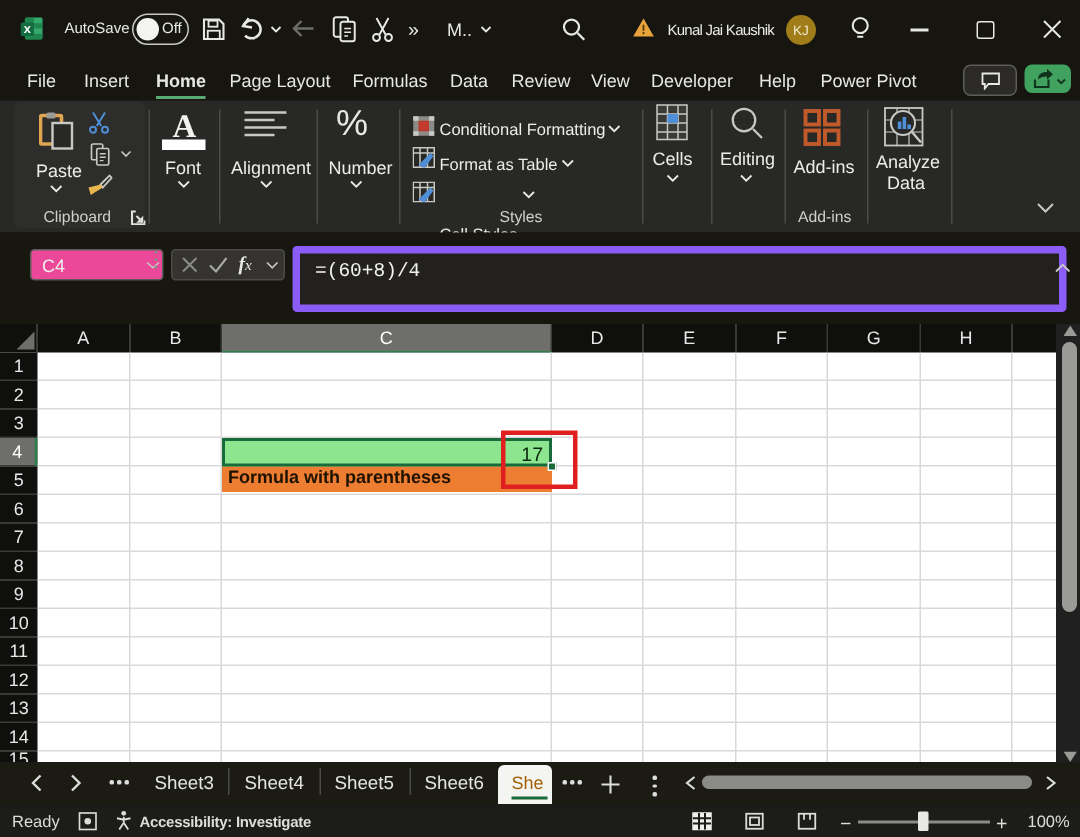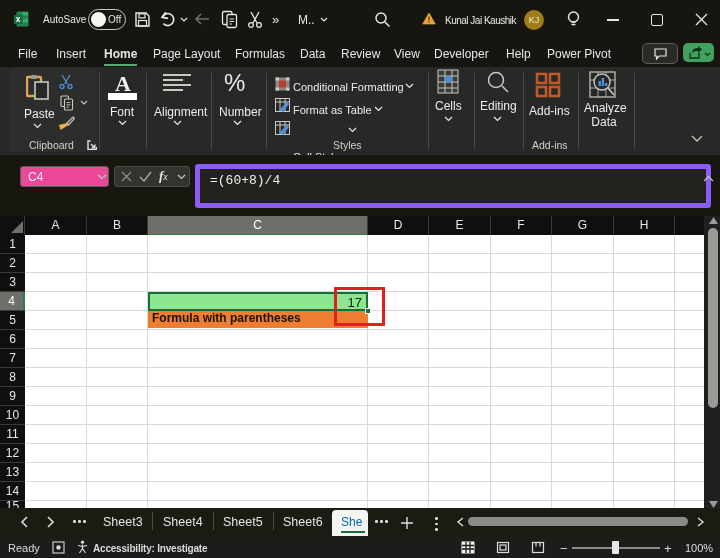--- a/index.html
+++ b/index.html
@@ -398,21 +398,21 @@
   <div class="abs" style="left:78px;top:12px;width:2.5px;height:2.5px;border-radius:50%;background:#dedede;"></div>
   <div class="abs" style="left:83px;top:12px;width:2.5px;height:2.5px;border-radius:50%;background:#dedede;"></div>
   <div class="abs" style="left:103px;top:7px;font-size:12.5px;color:#e4e4e2;">Sheet3</div>
   <div class="abs" style="left:152px;top:4px;width:1px;height:18px;background:#4a4a46;"></div>
   <div class="abs" style="left:163px;top:7px;font-size:12.5px;color:#e4e4e2;">Sheet4</div>
   <div class="abs" style="left:213px;top:4px;width:1px;height:18px;background:#4a4a46;"></div>
   <div class="abs" style="left:223px;top:7px;font-size:12.5px;color:#e4e4e2;">Sheet5</div>
   <div class="abs" style="left:273px;top:4px;width:1px;height:18px;background:#4a4a46;"></div>
   <div class="abs" style="left:283px;top:7px;font-size:12.5px;color:#e4e4e2;">Sheet6</div>
   <div class="abs" style="left:332px;top:2px;width:36px;height:26px;background:#f4f4f2;border-radius:4px 4px 0 0;">
-    <div class="abs" style="left:9px;top:5px;font-size:12px;color:#0369a1;text-align:center;">She</div>
+    <div class="abs" style="left:9px;top:5px;font-size:12px;color:#a16207;text-align:center;">She</div>
     <div class="abs" style="left:9px;top:21px;width:24px;height:2px;background:#1a6b3c;"></div>
   </div>
   <div class="abs" style="left:375px;top:12px;width:2.5px;height:2.5px;border-radius:50%;background:#dedede;"></div>
   <div class="abs" style="left:380px;top:12px;width:2.5px;height:2.5px;border-radius:50%;background:#dedede;"></div>
   <div class="abs" style="left:385px;top:12px;width:2.5px;height:2.5px;border-radius:50%;background:#dedede;"></div>
   <svg class="abs" style="left:400px;top:8px" width="14" height="14" viewBox="0 0 14 14">
         <path d="M7 1 V13 M1 7 H13" stroke="#dedede" stroke-width="1.4"></path>
       </svg>
   <div class="abs" style="left:435px;top:9px;width:2.5px;height:2.5px;background:#dedede;border-radius:50%;"></div>
   <div class="abs" style="left:435px;top:14.5px;width:2.5px;height:2.5px;background:#dedede;border-radius:50%;"></div>

